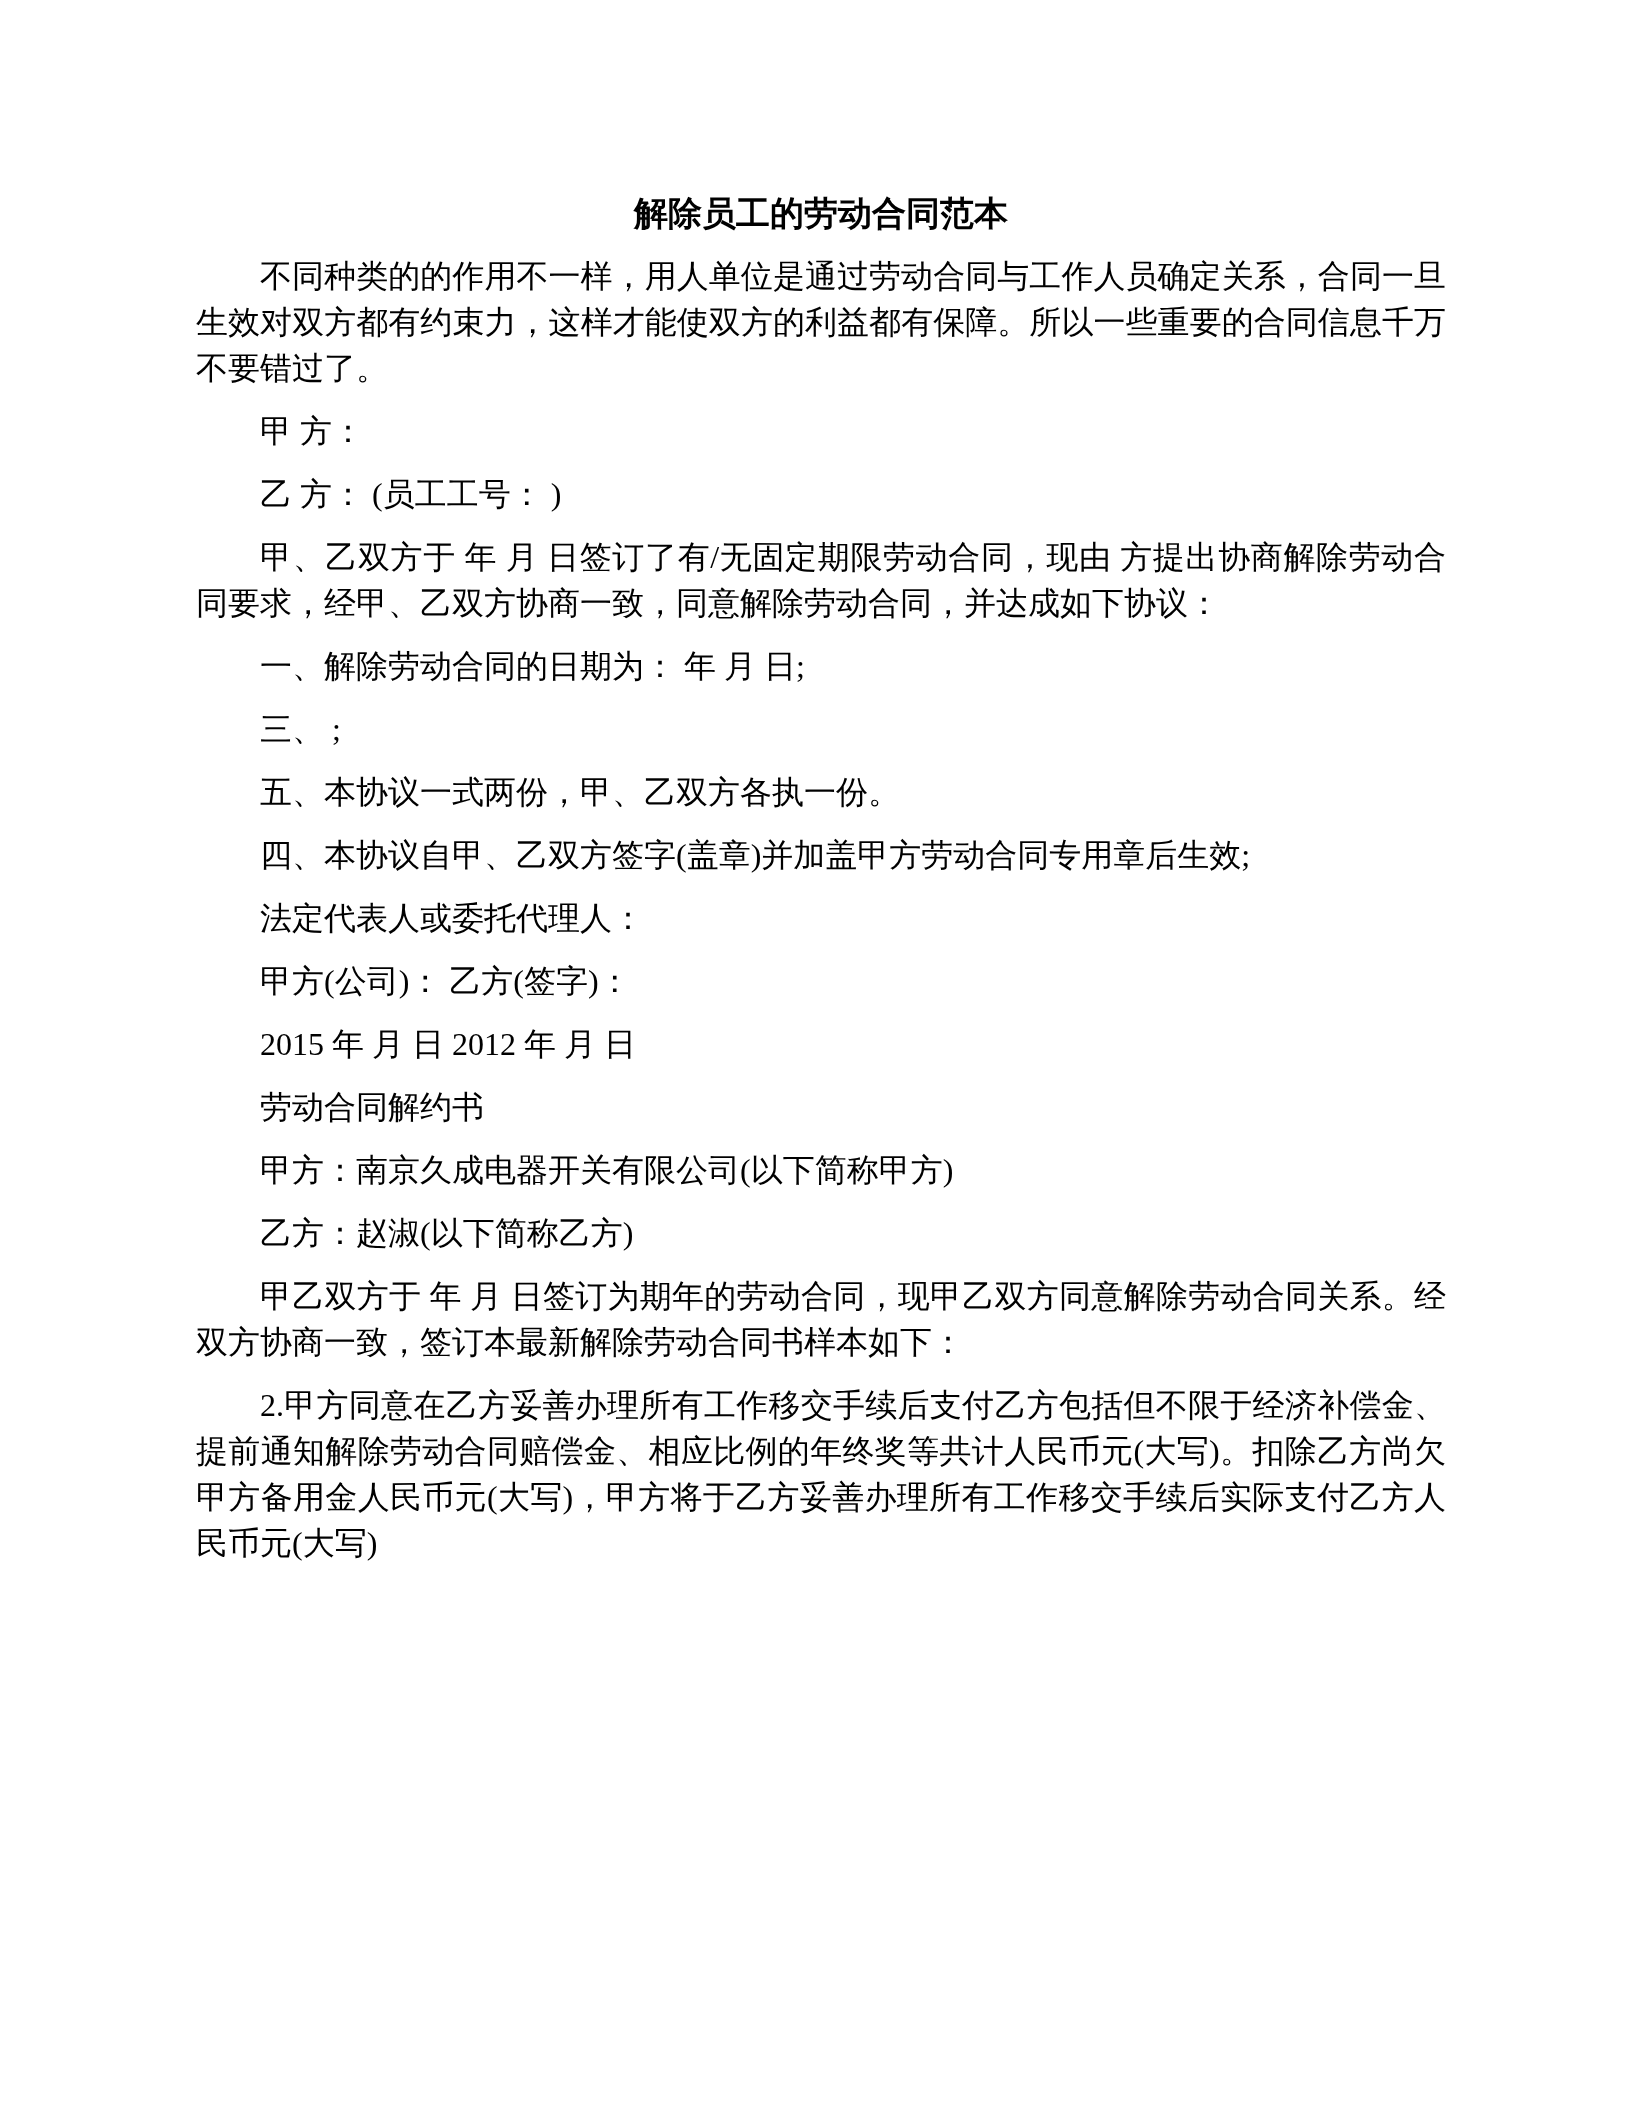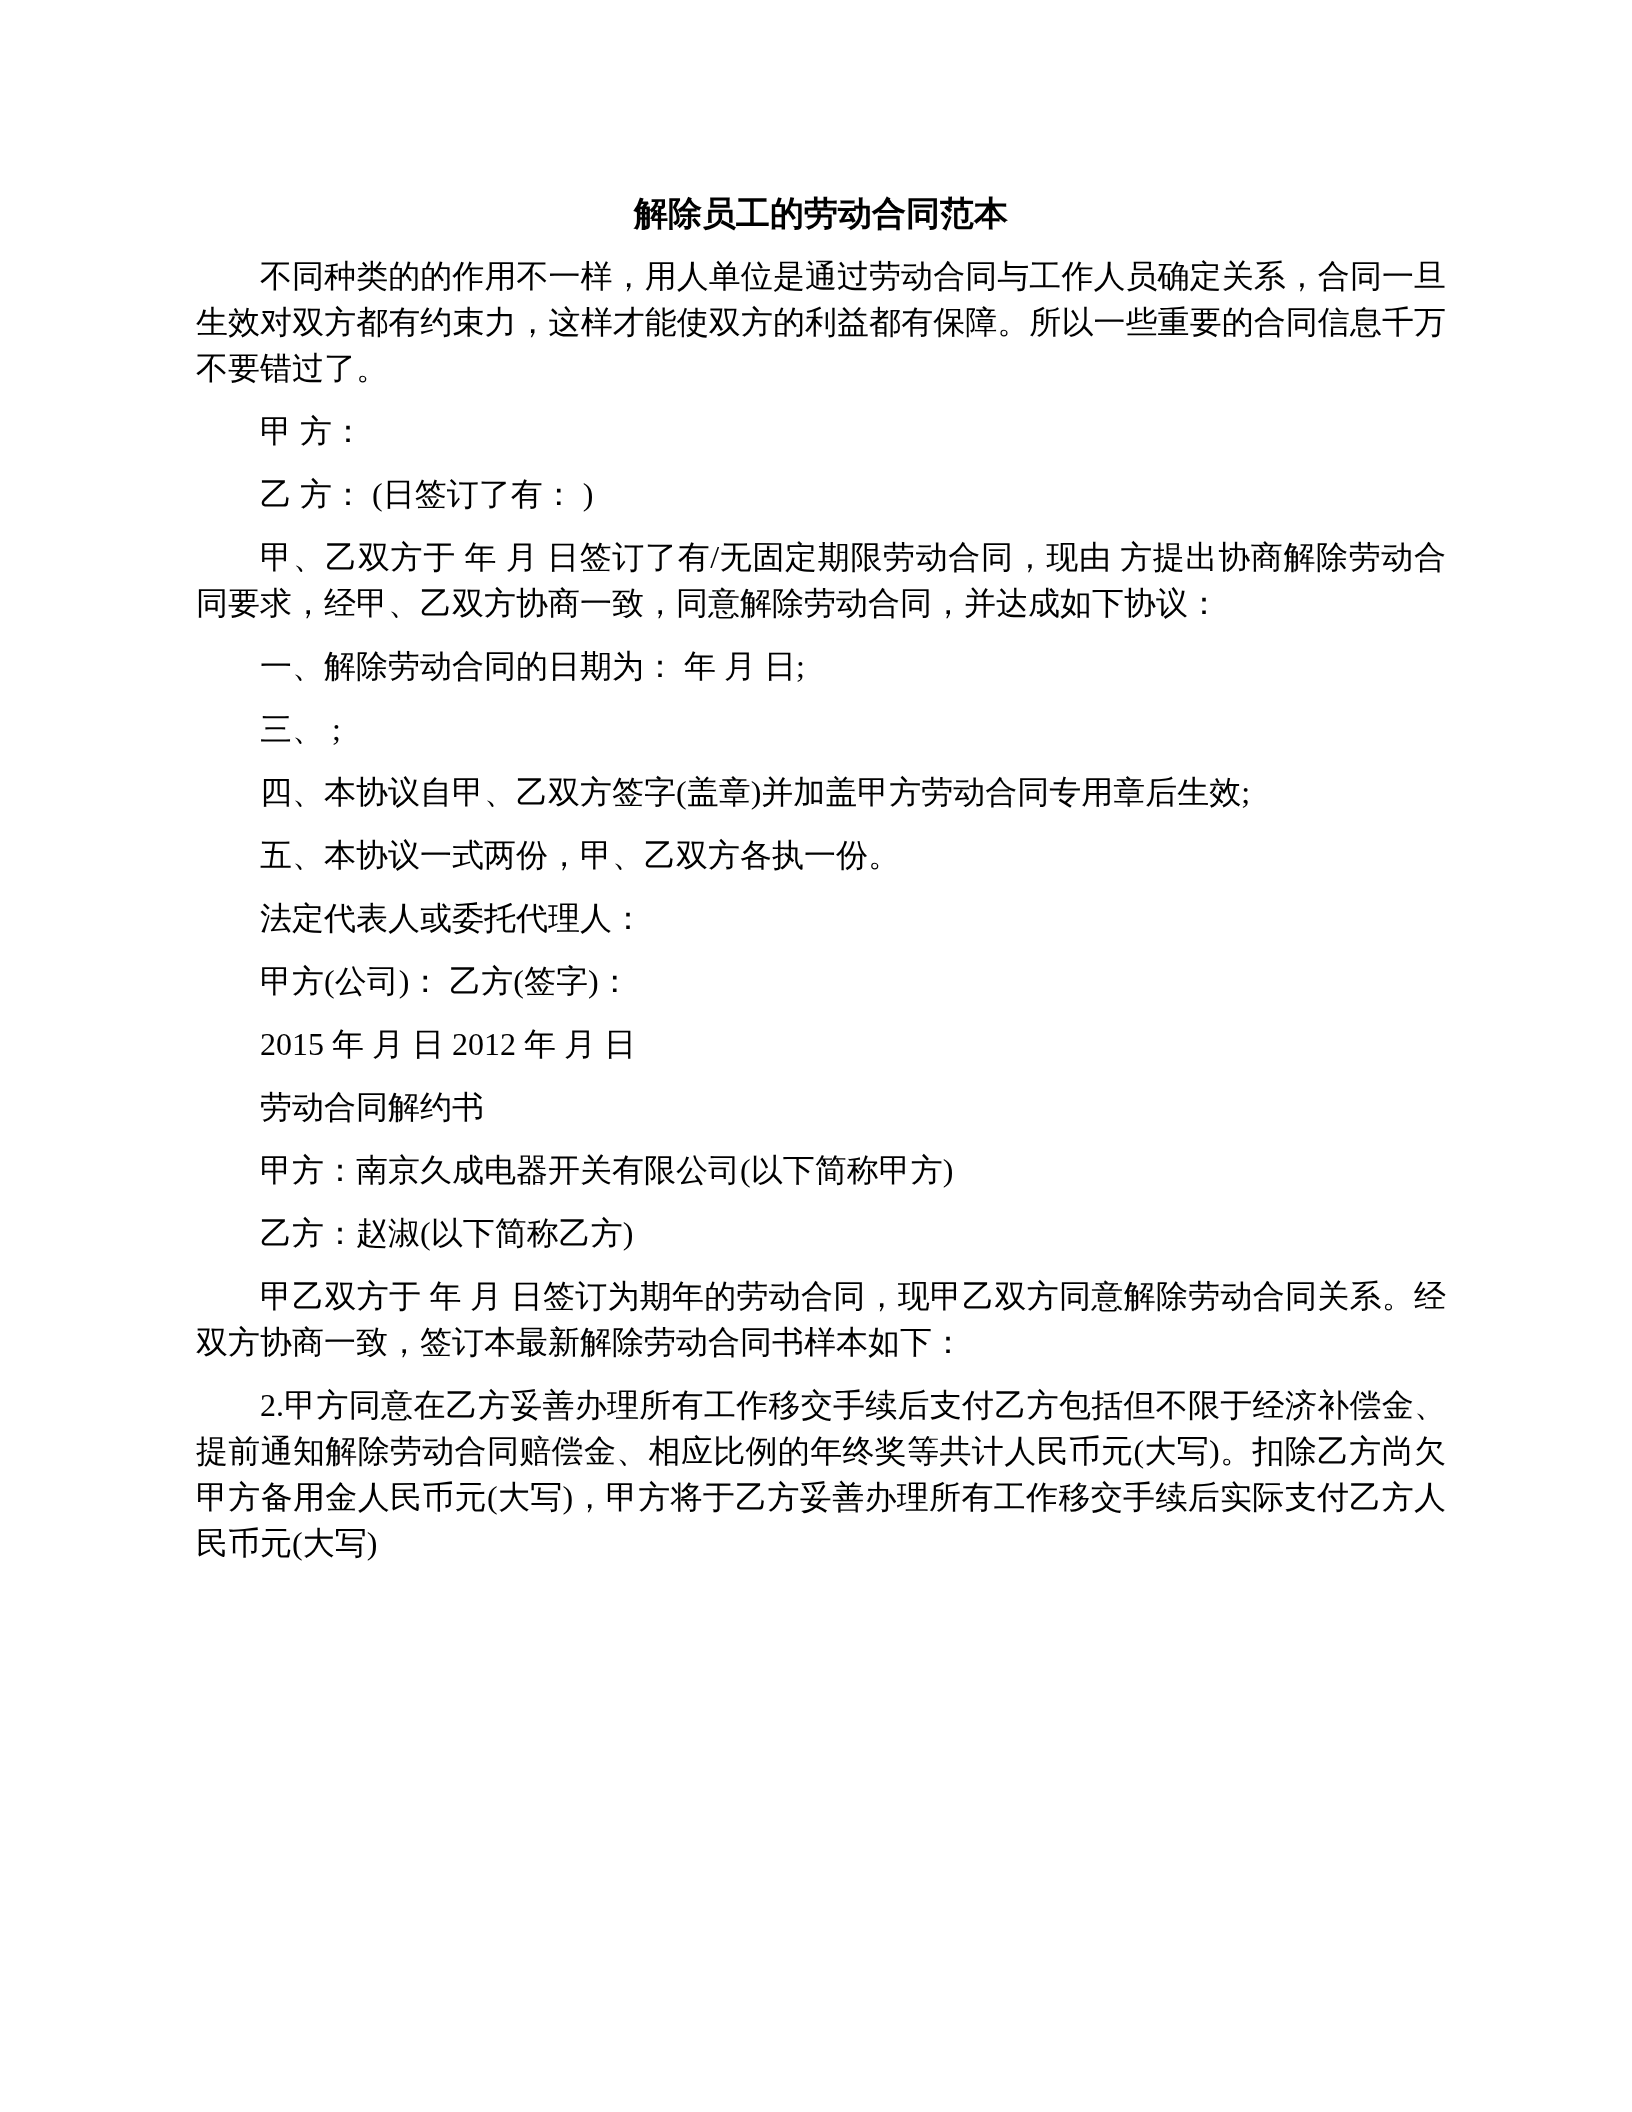--- a/index.html
+++ b/index.html
@@ -41,26 +41,26 @@
   }
 </style>
 </head>
 <body>
 
 <div class="page">
   <h1 class="doc-title">解除员工的劳动合同范本</h1>
   <div class="doc-body">
       <p>不同种类的的作用不一样，用人单位是通过劳动合同与工作人员确定关系，合同一旦生效对双方都有约束力，这样才能使双方的利益都有保障。所以一些重要的合同信息千万不要错过了。</p>
       <p>甲 方：</p>
-      <p>乙 方： (日签订了有： )</p>
+      <p>乙 方： (员工工号： )</p>
       <p>甲、乙双方于 年 月 日签订了有/无固定期限劳动合同，现由 方提出协商解除劳动合同要求，经甲、乙双方协商一致，同意解除劳动合同，并达成如下协议：</p>
       <p>一、解除劳动合同的日期为： 年 月 日;</p>
       <p>三、 ;</p>
+      <p>五、本协议一式两份，甲、乙双方各执一份。</p>
       <p>四、本协议自甲、乙双方签字(盖章)并加盖甲方劳动合同专用章后生效;</p>
-      <p>五、本协议一式两份，甲、乙双方各执一份。</p>
       <p>法定代表人或委托代理人：</p>
       <p>甲方(公司)： 乙方(签字)：</p>
       <p>2015 年 月 日 2012 年 月 日</p>
       <p>劳动合同解约书</p>
       <p>甲方：南京久成电器开关有限公司(以下简称甲方)</p>
       <p>乙方：赵淑(以下简称乙方)</p>
       <p>甲乙双方于 年 月 日签订为期年的劳动合同，现甲乙双方同意解除劳动合同关系。经双方协商一致，签订本最新解除劳动合同书样本如下：</p>
       <p>2.甲方同意在乙方妥善办理所有工作移交手续后支付乙方包括但不限于经济补偿金、提前通知解除劳动合同赔偿金、相应比例的年终奖等共计人民币元(大写)。扣除乙方尚欠甲方备用金人民币元(大写)，甲方将于乙方妥善办理所有工作移交手续后实际支付乙方人民币元(大写)</p>
     </div>
 </div>

